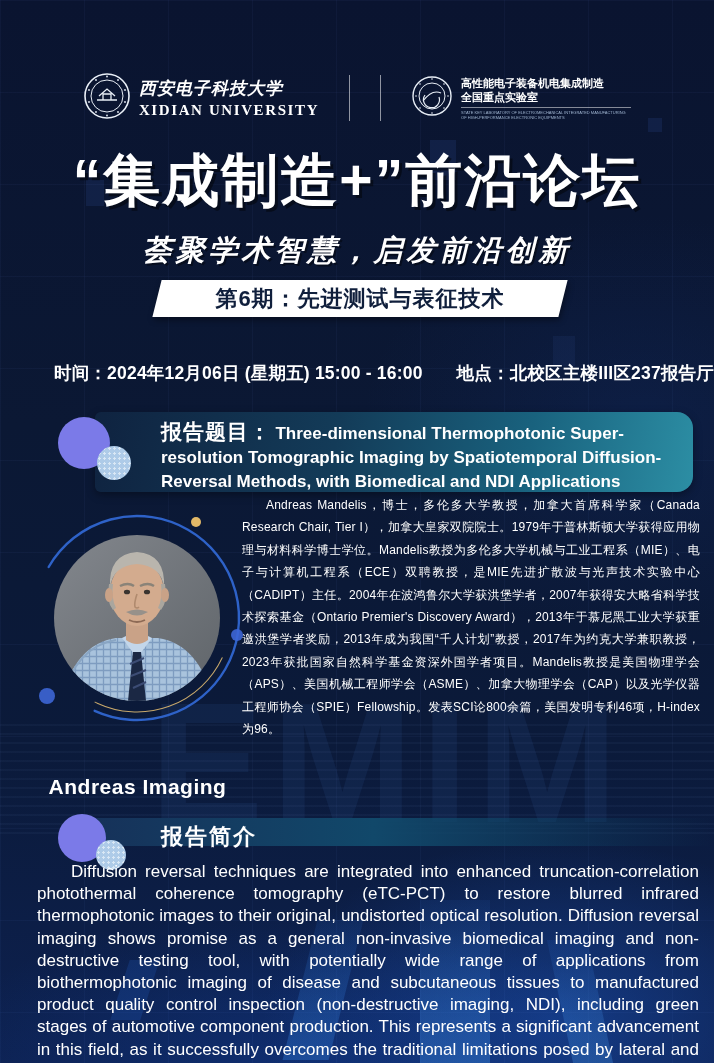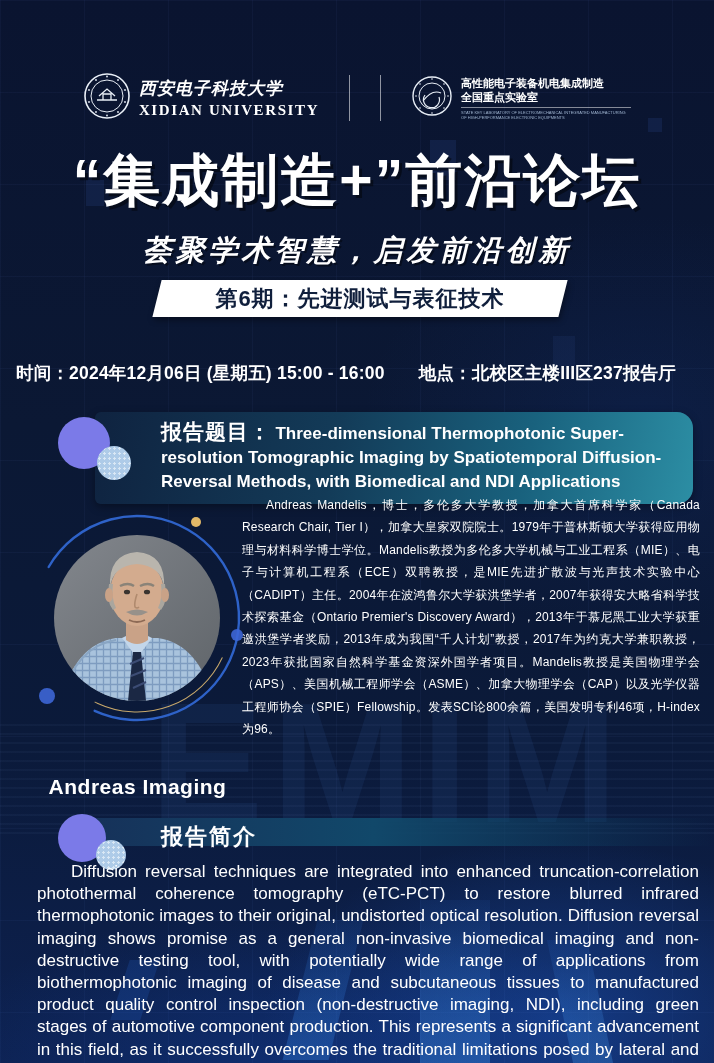--- a/index.html
+++ b/index.html
@@ -72,28 +72,28 @@
     background:#ffffff; transform:skewX(-14deg);
     box-shadow: 2px 3px 6px rgba(0,0,0,.4);
   }
   .session-banner .session-text {
     transform:skewX(14deg);
     display:block; text-align:center; line-height:37px;
     font-size:22px; font-weight:900; color:#101f3c; letter-spacing:1px;
   }
 
   .schedule {
-    position:absolute; top:361px; left:16px; right:0;
-    text-align:left; font-size:17.5px; font-weight:bold; letter-spacing:.2px;
+    position:absolute; top:361px; left:0; right:0;
+    text-align:right; font-size:17.5px; font-weight:bold; letter-spacing:.2px;
   }
   .schedule .gap { display:inline-block; width:34px; }
 
   
   .talk-banner {
-    position:absolute; top:412px; left:95px; right:21px; height:92px;
+    position:absolute; top:412px; left:95px; right:21px; height:80px;
     border-radius:6px 16px 16px 6px;
     background:linear-gradient(100deg, #0f2340 0%, #133b58 40%, #19627e 72%, #2c8ea4 100%);
     box-shadow:0 3px 8px rgba(0,0,0,.35);
     padding:8px 14px 0 66px;
     line-height:24px;
   }
   .talk-label { font-size:21px; font-weight:900; letter-spacing:1px; }
   .talk-title { font-size:17px; font-weight:bold; }
 
   .circle-decor { position:absolute; pointer-events:none; }

